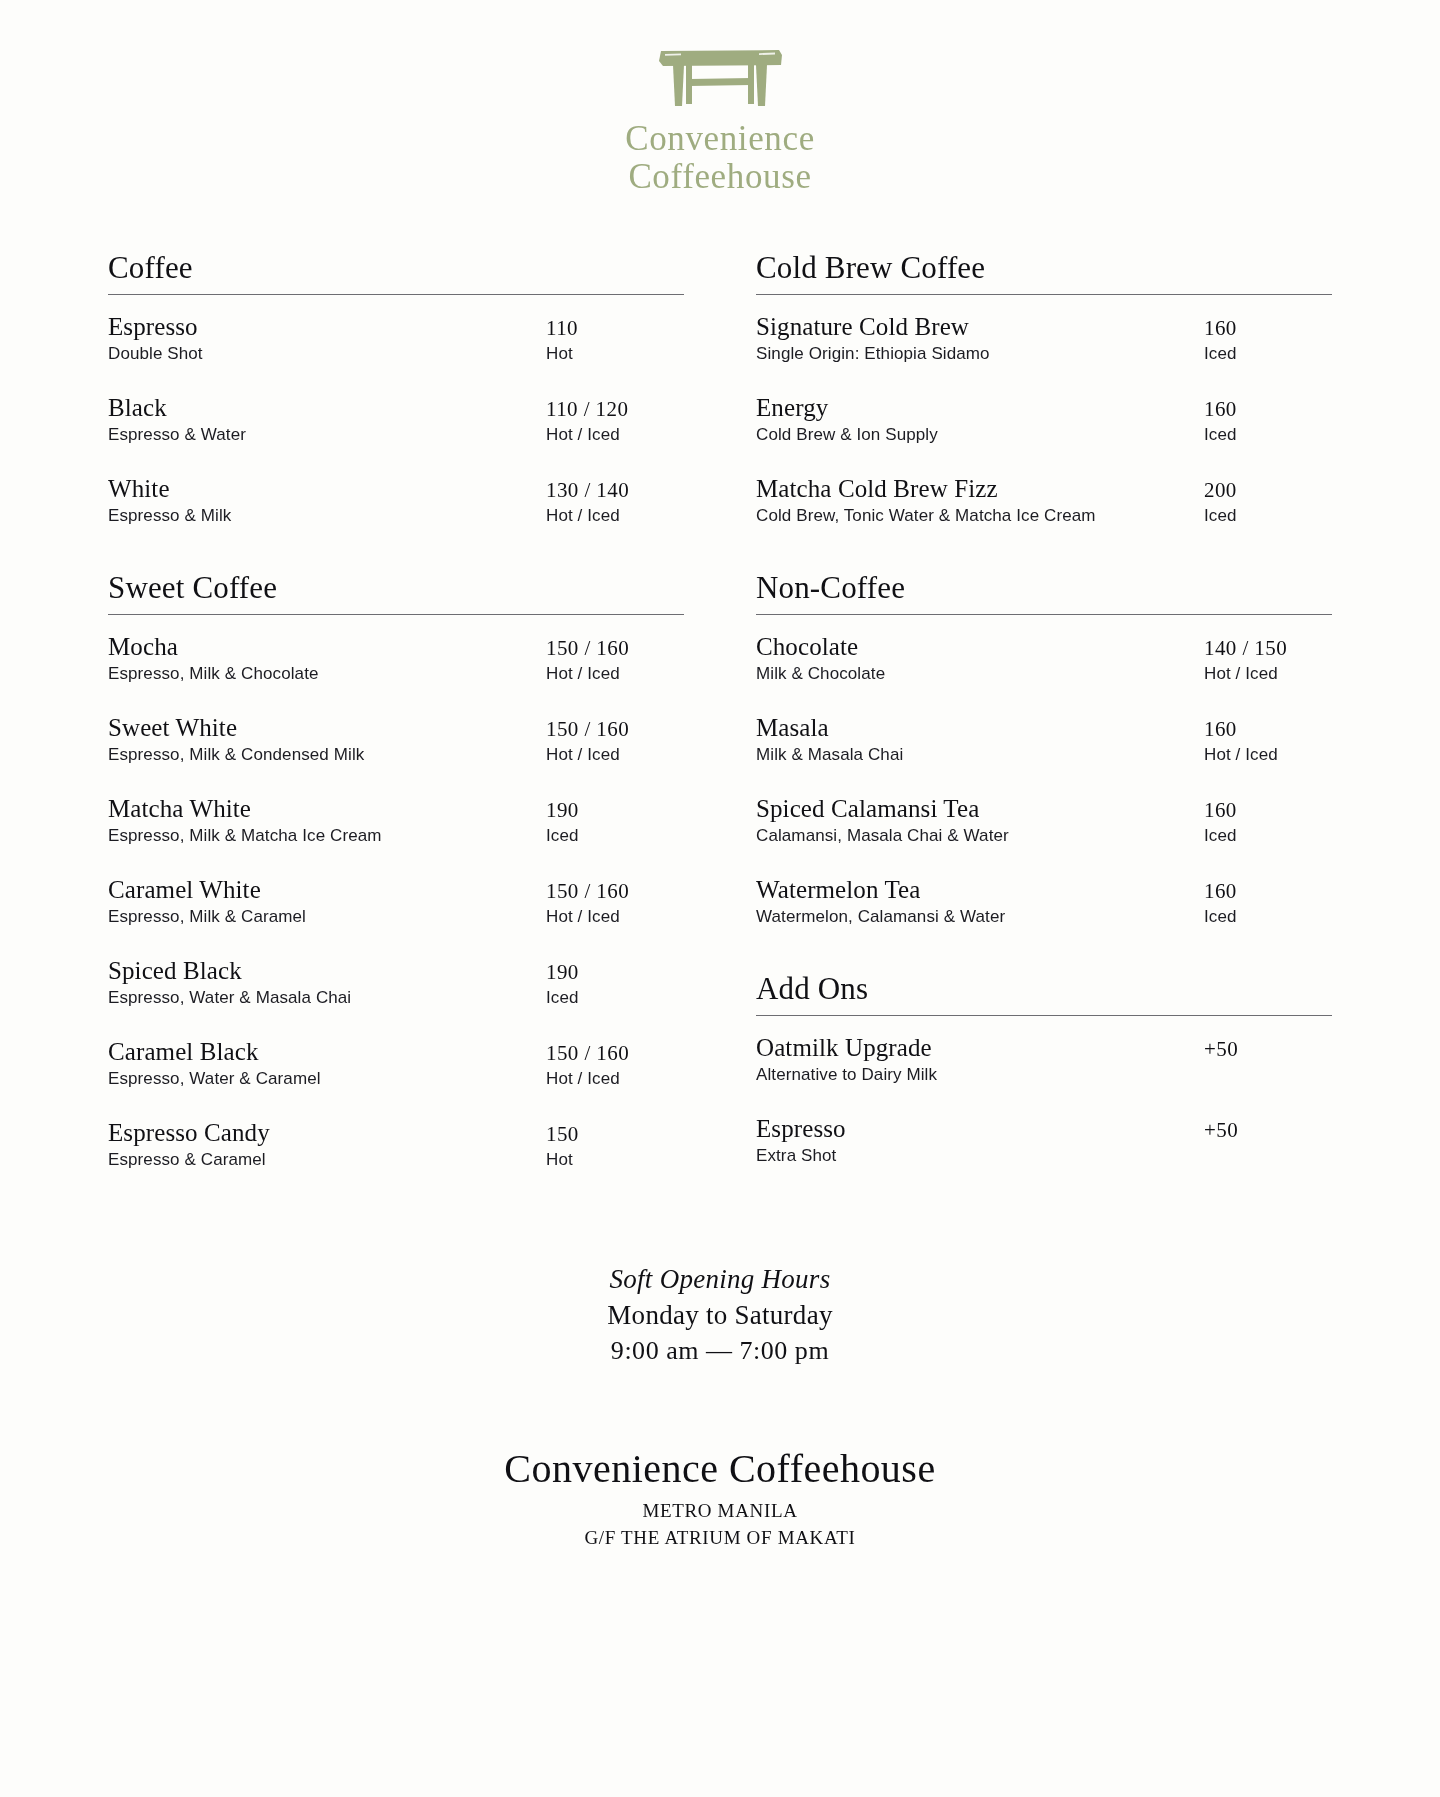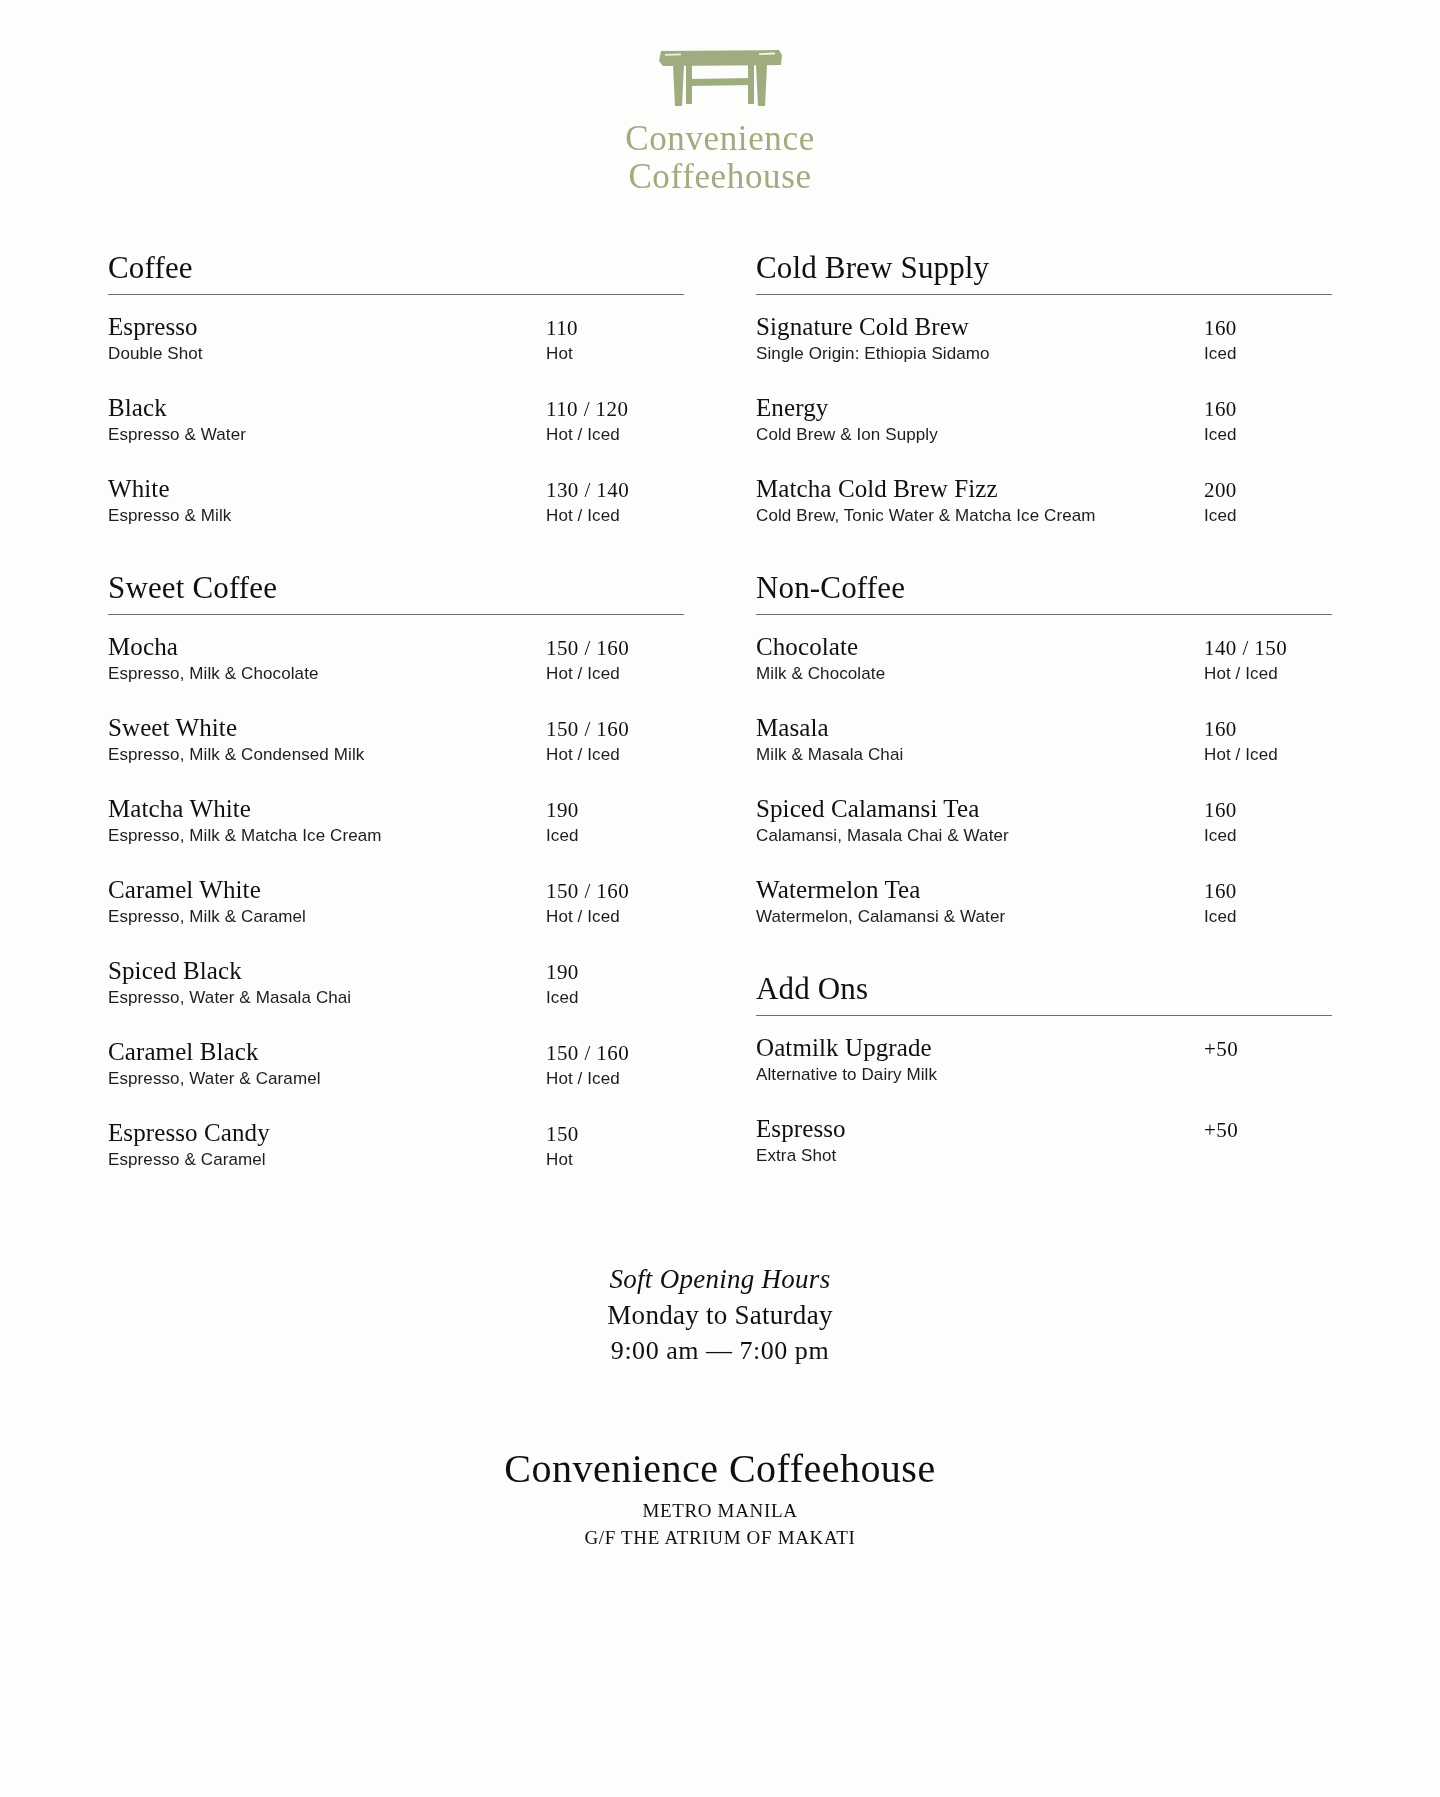--- a/index.html
+++ b/index.html
@@ -345,21 +345,21 @@
           </div>
 
         </div>
       </section>
 
     </div>
 
     <div class="column col-right">
 
       <section class="section">
-        <h2 class="section-title">Cold Brew Supply</h2>
+        <h2 class="section-title">Cold Brew Coffee</h2>
         <div class="section-rule"></div>
         <div class="items">
 
           <div class="item">
             <div class="item-line">
               <span class="item-name">Signature Cold Brew</span>
               <span class="item-price">160</span>
             </div>
             <div class="item-sub">
               <span class="item-desc">Single Origin: Ethiopia Sidamo</span>

